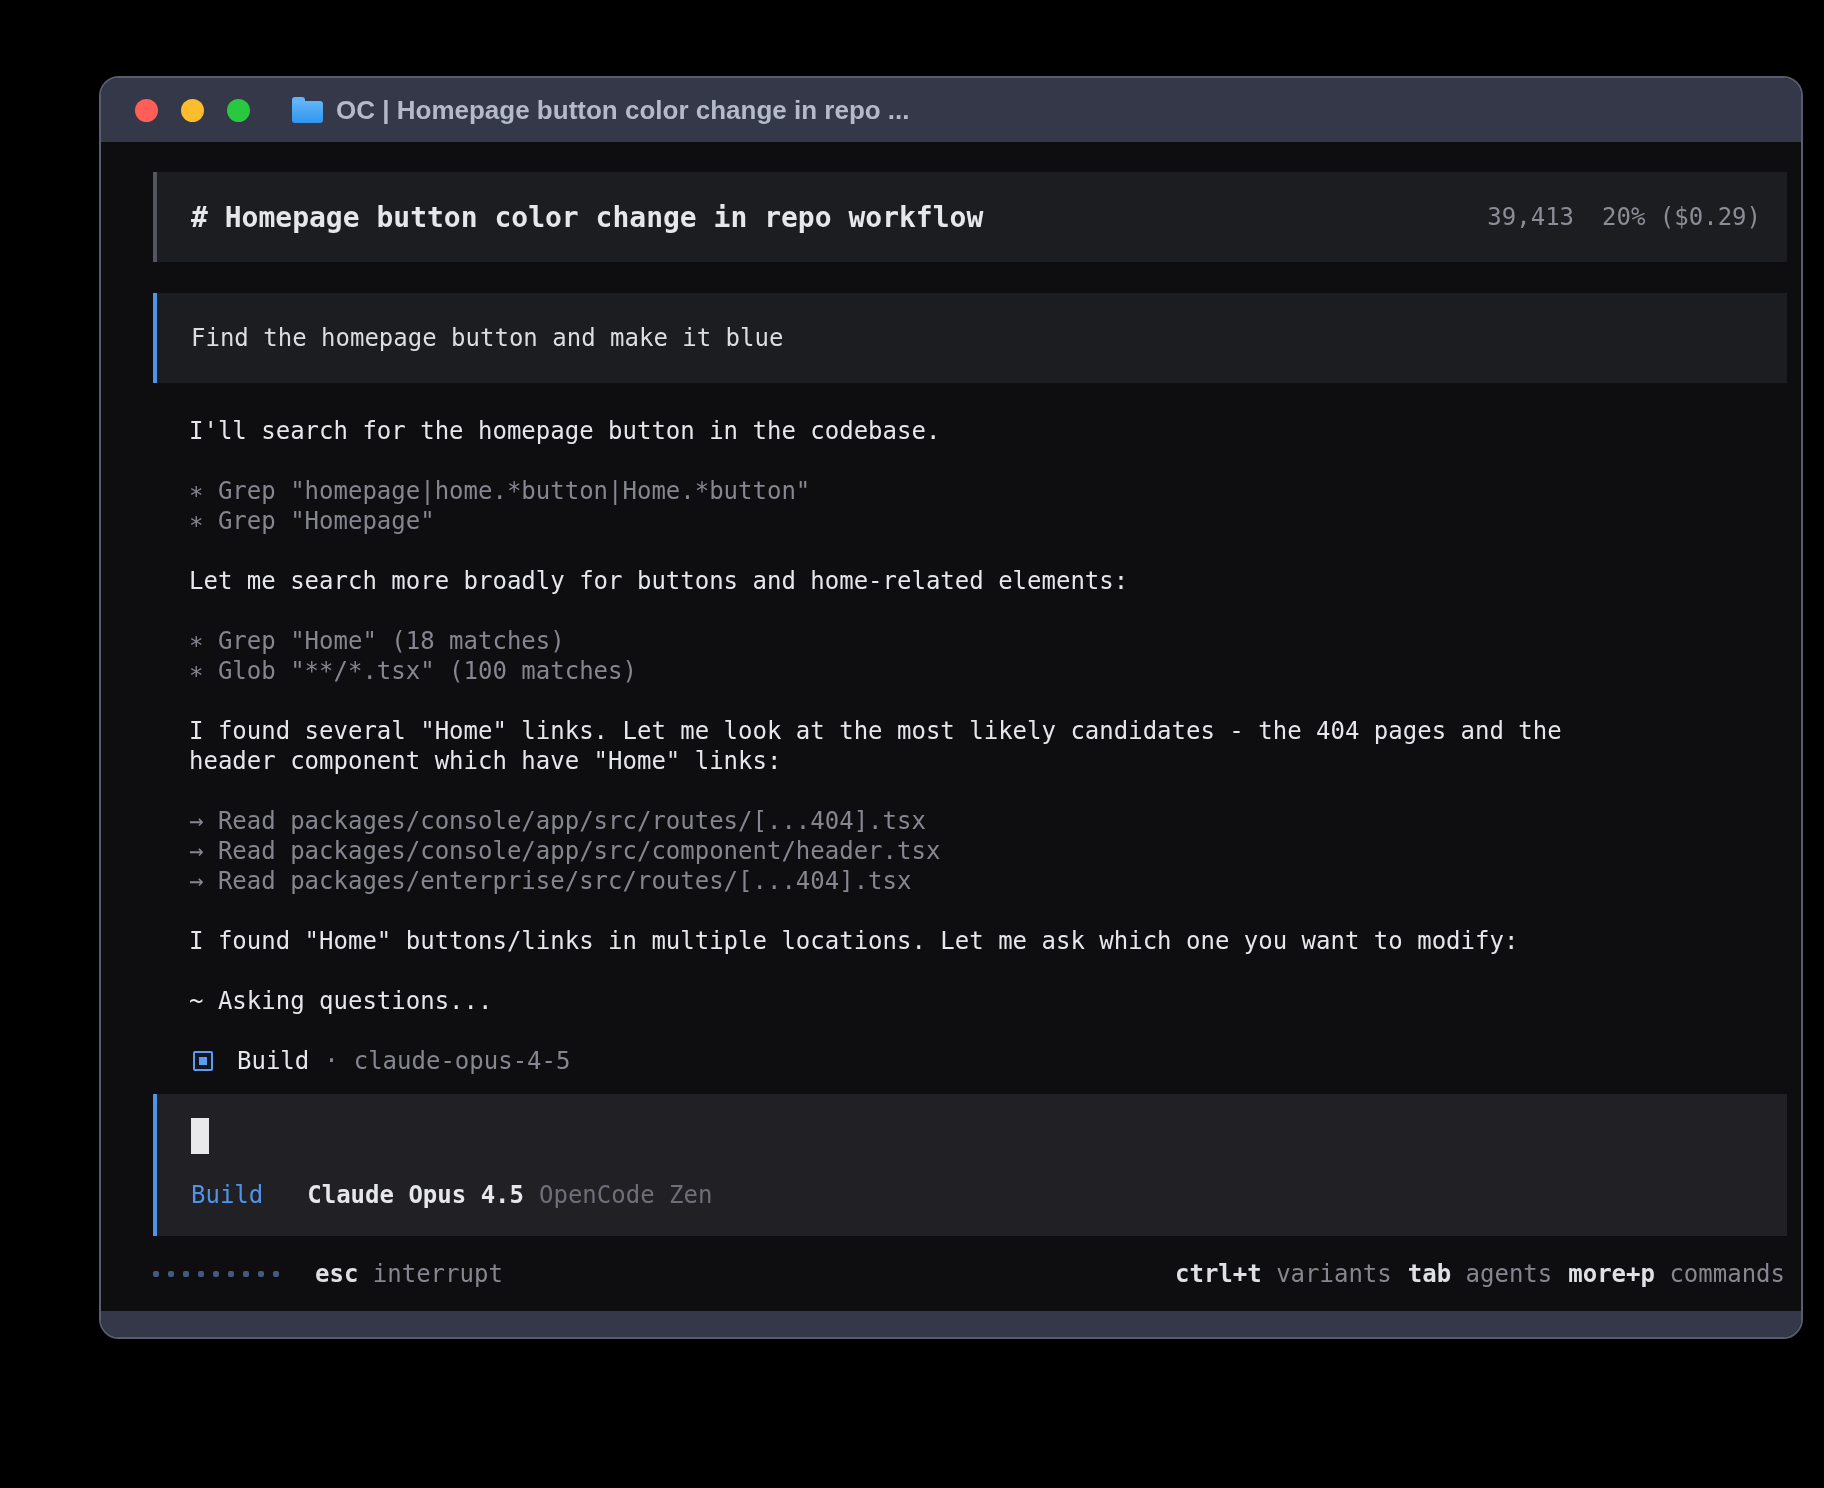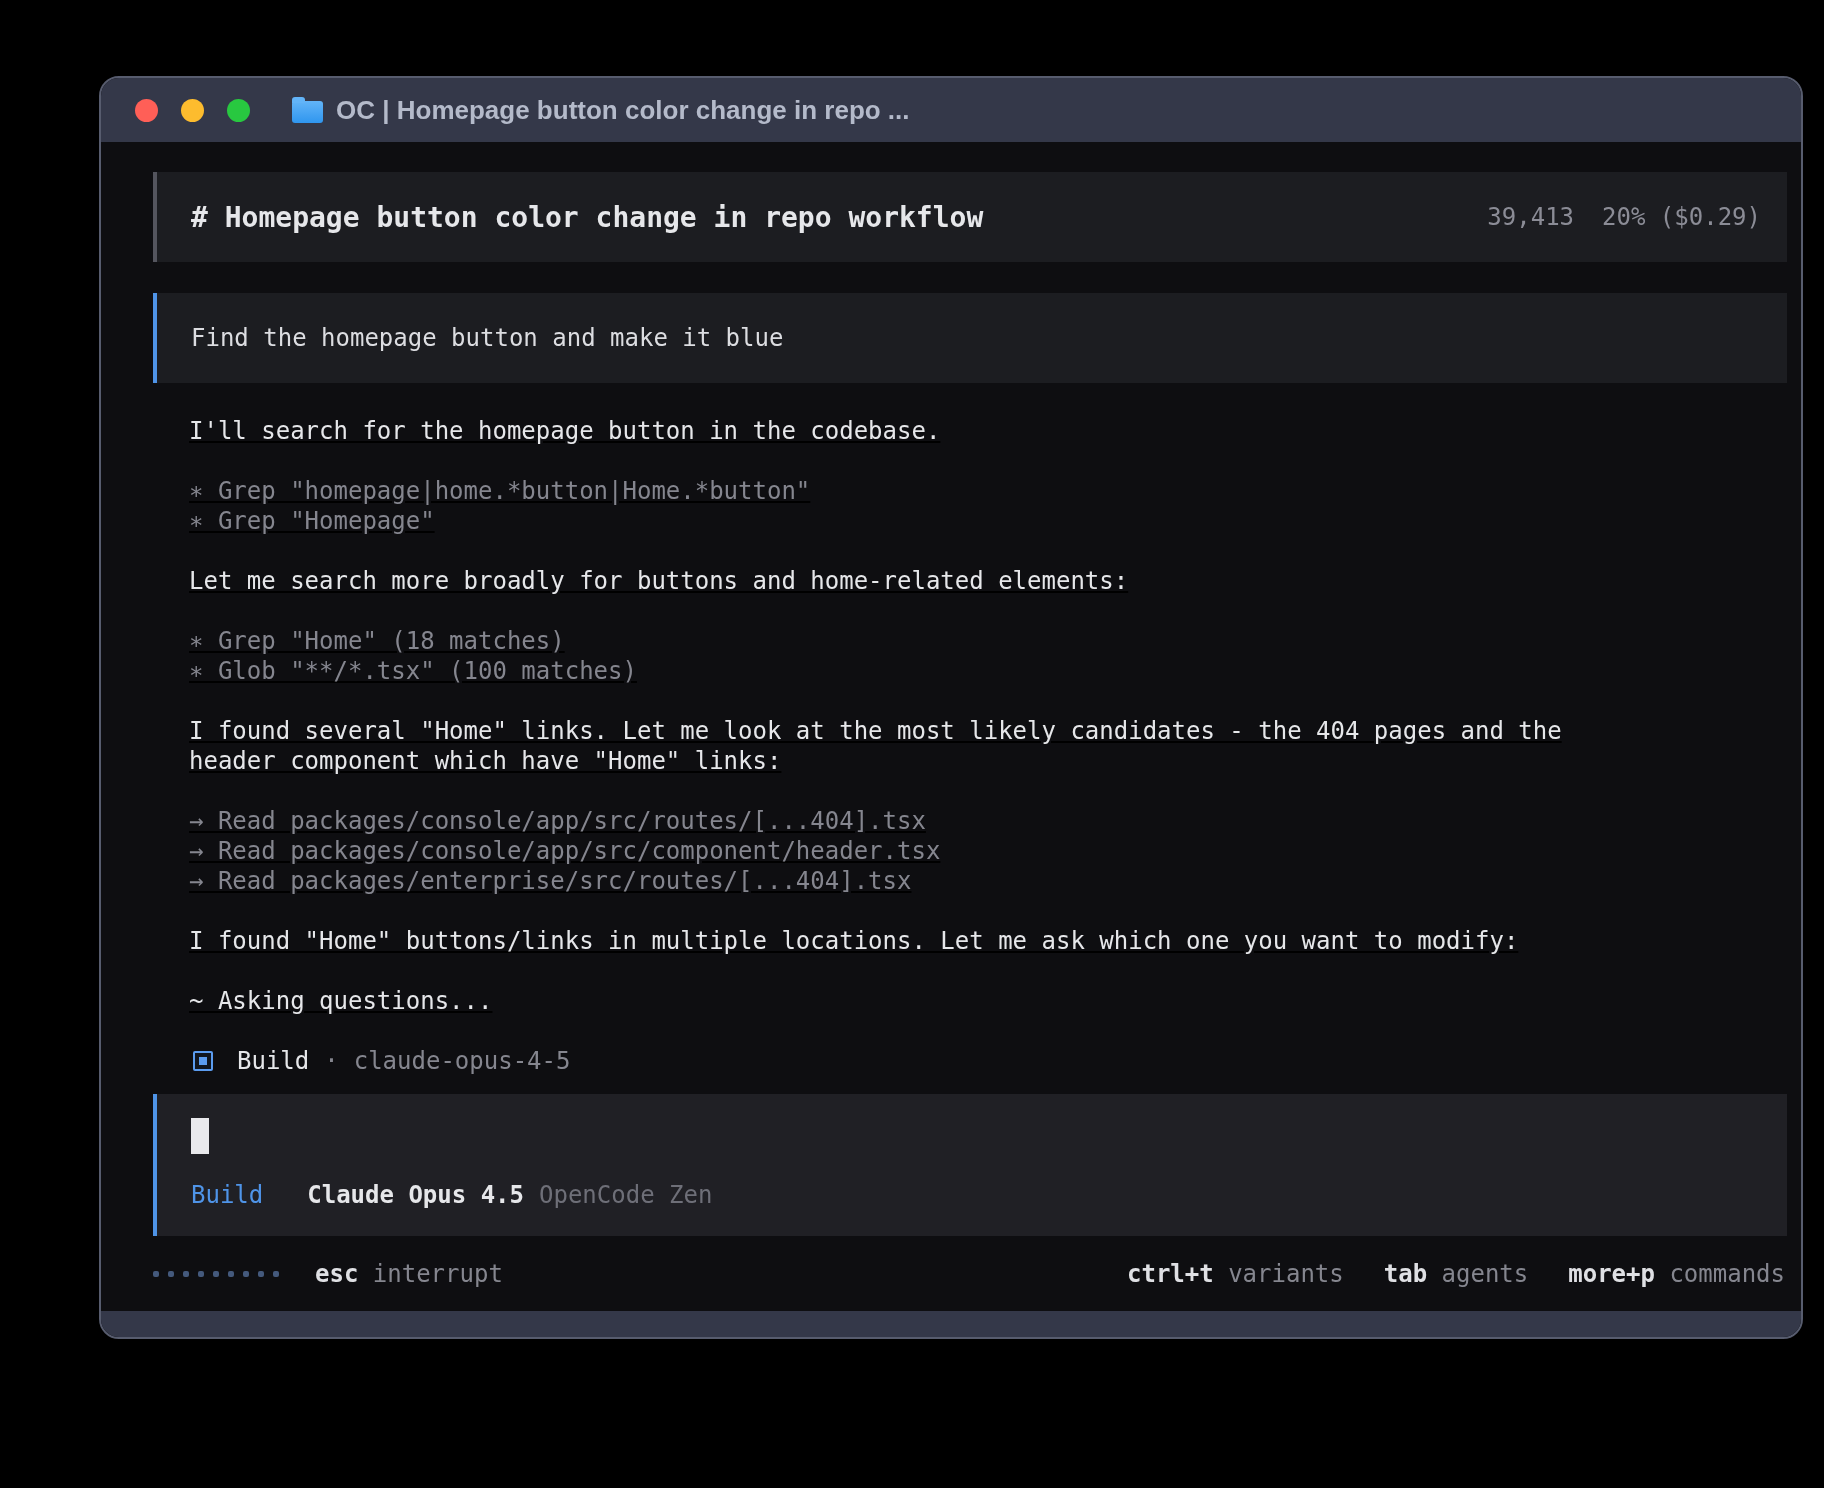--- a/index.html
+++ b/index.html
@@ -40,21 +40,21 @@
   .session-title{font-size:28px;font-weight:700;color:var(--text-bright);white-space:pre;}
   .session-stats{font-size:24px;color:#8B8C96;display:flex;gap:28px;white-space:pre;}
 
   .user-block{
     margin-top:31px;height:90px;display:flex;align-items:center;
     padding:0 26px 0 34px;border-left-color:var(--accent);
   }
   .user-text{font-size:24px;color:#DCDDE1;white-space:pre;}
 
   #conversation{margin-top:33px;padding-left:36px;}
-  #conversation .para{margin-bottom:30px;text-decoration:underline;}
+  #conversation .para{margin-bottom:30px;}
   #conversation .para:last-child{margin-bottom:0;}
   #conversation .line{height:30px;line-height:30px;font-size:24px;white-space:pre;}
   .para.text .line{color:var(--text-bright);}
   .para.tool .line{color:var(--text-dim);}
 
   .agent-line{margin-top:30px;padding-left:40px;height:30px;display:flex;align-items:center;font-size:24px;}
   .agent-icon{position:relative;width:20px;height:20px;border:2px solid #5B9CF0;border-radius:2px;display:inline-block;background:#101620;}
   .agent-icon::after{content:"";position:absolute;left:4px;top:4px;width:8px;height:8px;background:#5B9CF0;}
   .agent-name{color:var(--text-bright);margin-left:24px;white-space:pre;}
   .agent-sep{color:var(--text-dim);margin-left:15px;white-space:pre;}
@@ -73,21 +73,21 @@
   .statusbar{
     margin-top:22px;height:30px;display:flex;align-items:flex-end;justify-content:space-between;
     font-size:24px;padding-right:2px;
   }
   .status-left{display:flex;align-items:center;}
   .dots{display:flex;gap:9px;align-items:center;}
   .dots span{width:6px;height:6px;border-radius:2px;background:var(--dot);display:block;}
   .hint{white-space:pre;margin-left:36px;}
   .hint .key{color:#DFE0E4;font-weight:700;}
   .hint .label{color:var(--text-dim);}
-  .status-right{display:flex;gap:40px;margin-left:44px;}
+  .status-right{display:flex;gap:16px;margin-left:44px;}
   .status-right .hint{margin-left:0;}
 
   .bottom-strip{flex:0 0 auto;height:26px;background:var(--chrome);margin-top:auto;}
 </style>
 </head>
 <body>
 
 <div class="window">
 
   <div class="titlebar">

